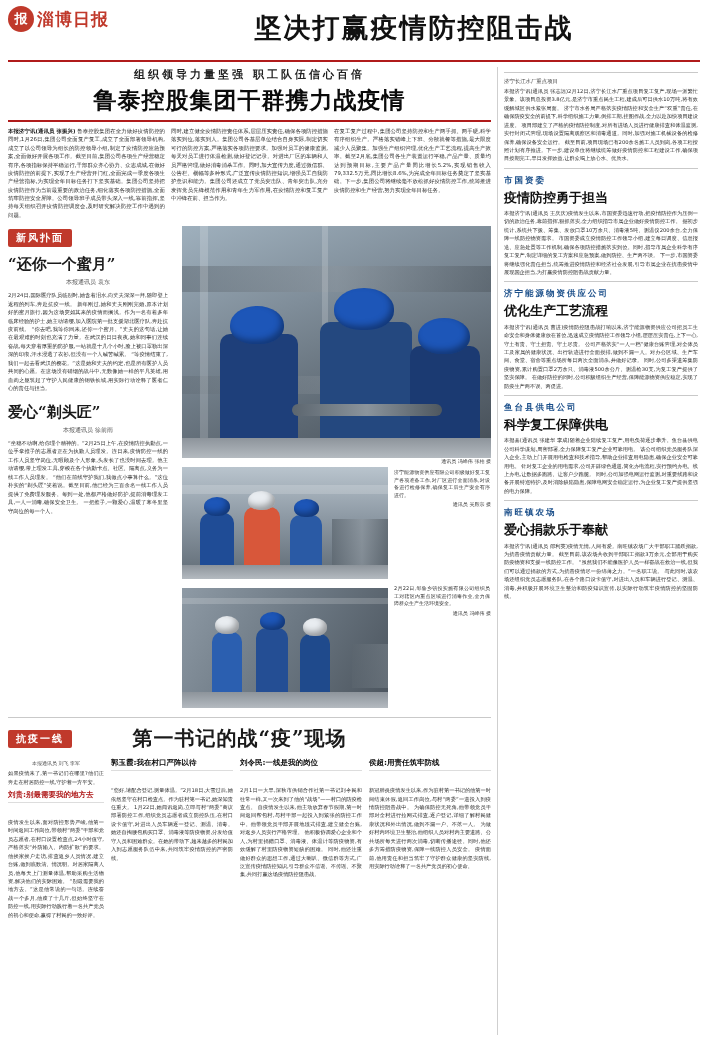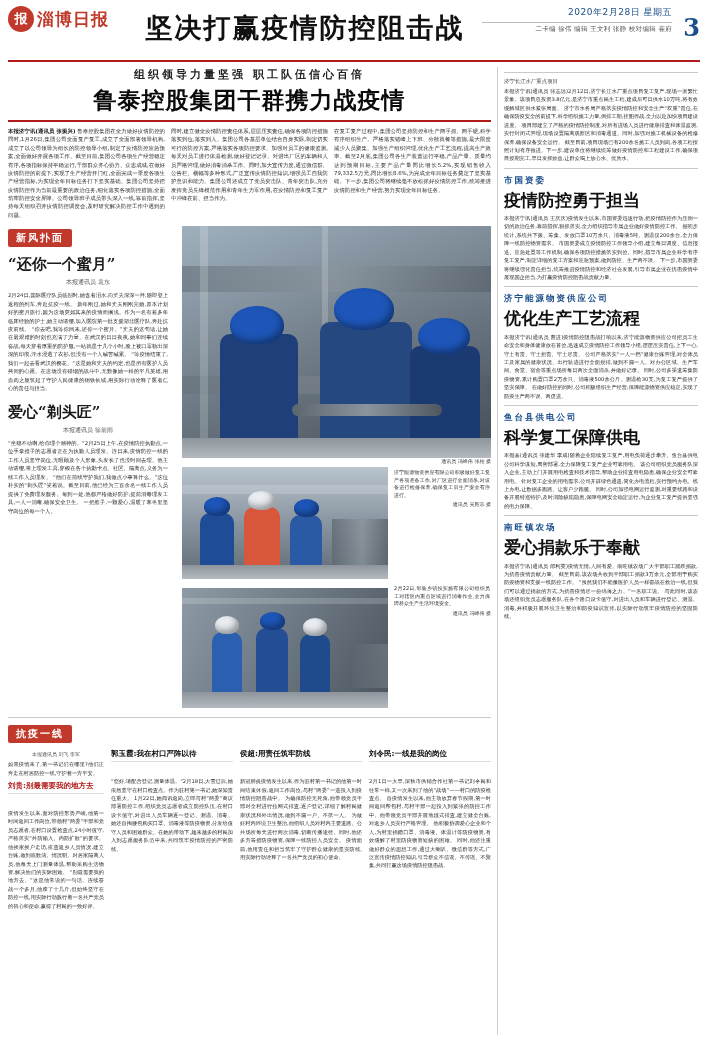--- a/index.html
+++ b/index.html
@@ -80,40 +80,35 @@
   .mini-by{font-size:5px;color:#555;text-align:center;margin:2px 0 3px;}
   .txt{font-size:5.2px;line-height:1.62;text-align:justify;color:#2b2b2b;}
 
   
   .r-badge-wrap{display:flex;align-items:center;gap:4px;}
   .r-badge{background:#c0392b;color:#fff;font-size:13px;font-weight:bold;padding:2px 6px;letter-spacing:2px;}
   .r-badge-sub{background:#e8a33d;color:#6b2d10;font-size:9px;font-weight:bold;padding:2px 4px;letter-spacing:1px;}
   .r-rule{height:1px;background:#c9c9c9;margin:5px 0;}
   .r-kicker{font-size:5.4px;color:#444;margin-bottom:2px;}
   .r-title{font-size:12.5px;font-weight:bold;color:#111;font-family:"DejaVu Serif","Liberation Serif",serif;margin-bottom:3px;line-height:1.25;}
-  .r-title.sm{font-size:17px;}
+  .r-title.sm{font-size:13px;}
   .r-txt{font-size:5.2px;line-height:1.62;text-align:justify;color:#2b2b2b;}
   .r-sec{font-size:8.5px;color:#1b4f8a;font-weight:bold;letter-spacing:2px;margin:6px 0 3px;}
 </style>
 </head>
 <body>
 
 <div class="page">
 
   <div class="masthead">
     <div class="logo-box">
       <div class="logo-mark">报</div>
       <div class="logo-text">淄博日报</div>
     </div>
     <div class="headline-main">坚决打赢疫情防控阻击战</div>
-    <div class="mast-right">
-      <div class="mast-date">2020年2月28日  星期五</div>
-      <div class="mast-credits">二卡编  徐伟  编辑  王文利  张静  校对编辑  崔府</div>
-      <div class="page-num">3</div>
-    </div>
   </div>
 
   <div class="body-grid">
 
     <div class="col-left">
 
       <div class="lead-kicker">组织领导力量坚强    职工队伍信心百倍</div>
       <div class="lead-title">鲁泰控股集团干群携力战疫情</div>
       <div class="rule-red"></div>
 
@@ -203,20 +198,21 @@
               <div class="cap">2月22日,邹鲁乡镇投实施有限公司组织员工对辖区内重点区域进行消毒作业,全力保障群众生产生活环境安全。</div>
               <div class="cap-credit">通讯员  冯峰伟  摄</div>
             </div>
           </div>
 
         </div>
       </div>
 
       <div class="bot-head">
         <div class="sec-badge">抗疫一线</div>
+        <div class="bot-title">第一书记的战“疫”现场</div>
         <div style="width:84px;"></div>
       </div>
 
       <div class="bot-cols">
 
         <div class="bot-col narrow">
           <div class="mini-by">本报通讯员  刘飞  李军</div>
           <div class="txt">如果疫情来了,第一书记们在哪里?他们正奔走在村居防控一线,守护着一方平安。</div>
           <div class="sub-h red" style="margin-top:4px;">刘贵:别最需要我的地方去</div>
           <div class="txt">疫情发生以来,面对防控形势严峻,他第一时间返回工作岗位,带领村“两委”干部和党员志愿者,在村口设置检查点,24小时值守,严格落实“外防输入、内防扩散”的要求。
@@ -225,33 +221,33 @@
         </div>
 
         <div class="bot-col">
           <div class="sub-h">郭玉霞:我在村口严阵以待</div>
           <div class="txt">“您好,请配合登记,测量体温。”2月18日,大雪过后,她依然坚守在村口检查点。作为驻村第一书记,她深知责任重大。
 1月22日,她闻讯返岗,立即与村“两委”商议部署防控工作,组织党员志愿者成立防控队伍,在村口设卡值守,对进出人员车辆逐一登记、测温、消毒。
 她还自掏腰包购买口罩、消毒液等防疫物资,分发给值守人员和困难群众。在她的带动下,越来越多的村民加入到志愿服务队伍中来,共同筑牢疫情防控的严密防线。</div>
         </div>
 
         <div class="bot-col">
+          <div class="sub-h">刘令民:一线是我的岗位</div>
+          <div class="txt">2月1日一大早,深秋市供销合作社第一书记刘令民和往常一样,又一次来到了他的“战场”——村口的防疫检查点。
+自疫情发生以来,他主动放弃春节假期,第一时间返回帮包村,与村干部一起投入到紧张的防控工作中。他带领党员干部开展地毯式排查,建立健全台账,对返乡人员实行严格管理。
+他积极协调爱心企业和个人,为村里捐赠口罩、消毒液、体温计等防疫物资,有效缓解了村里防疫物资短缺的困难。
+同时,他还注重做好群众的思想工作,通过大喇叭、微信群等方式,广泛宣传疫情防控知识,引导群众不信谣、不传谣、不聚集,共同打赢这场疫情防控阻击战。</div>
+        </div>
+
+        <div class="bot-col">
           <div class="sub-h">侯超:用责任筑牢防线</div>
           <div class="txt">新冠肺炎疫情发生以来,作为驻村第一书记的他第一时间结束休假,返回工作岗位,与村“两委”一道投入到疫情防控阻击战中。
 为确保防控无死角,他带领党员干部对全村进行拉网式排查,逐户登记,详细了解村民健康状况和外出情况,做到不漏一户、不落一人。
 为做好村内环境卫生整治,他组织人员对村内主要道路、公共场所每天进行两次消毒,切断传播途径。同时,他还多方筹措防疫物资,保障一线防控人员安全。
 疫情面前,他用责任和担当筑牢了守护群众健康的坚实防线,用实际行动诠释了一名共产党员的初心使命。</div>
-        </div>
-
-        <div class="bot-col">
-          <div class="sub-h">刘令民:一线是我的岗位</div>
-          <div class="txt">2月1日一大早,深秋市供销合作社第一书记刘令民和往常一样,又一次来到了他的“战场”——村口的防疫检查点。
-自疫情发生以来,他主动放弃春节假期,第一时间返回帮包村,与村干部一起投入到紧张的防控工作中。他带领党员干部开展地毯式排查,建立健全台账,对返乡人员实行严格管理。
-他积极协调爱心企业和个人,为村里捐赠口罩、消毒液、体温计等防疫物资,有效缓解了村里防疫物资短缺的困难。
-同时,他还注重做好群众的思想工作,通过大喇叭、微信群等方式,广泛宣传疫情防控知识,引导群众不信谣、不传谣、不聚集,共同打赢这场疫情防控阻击战。</div>
         </div>
 
       </div>
     </div>
 
     <div class="col-right">
 
       <div class="r-rule"></div>
 
       <div>

